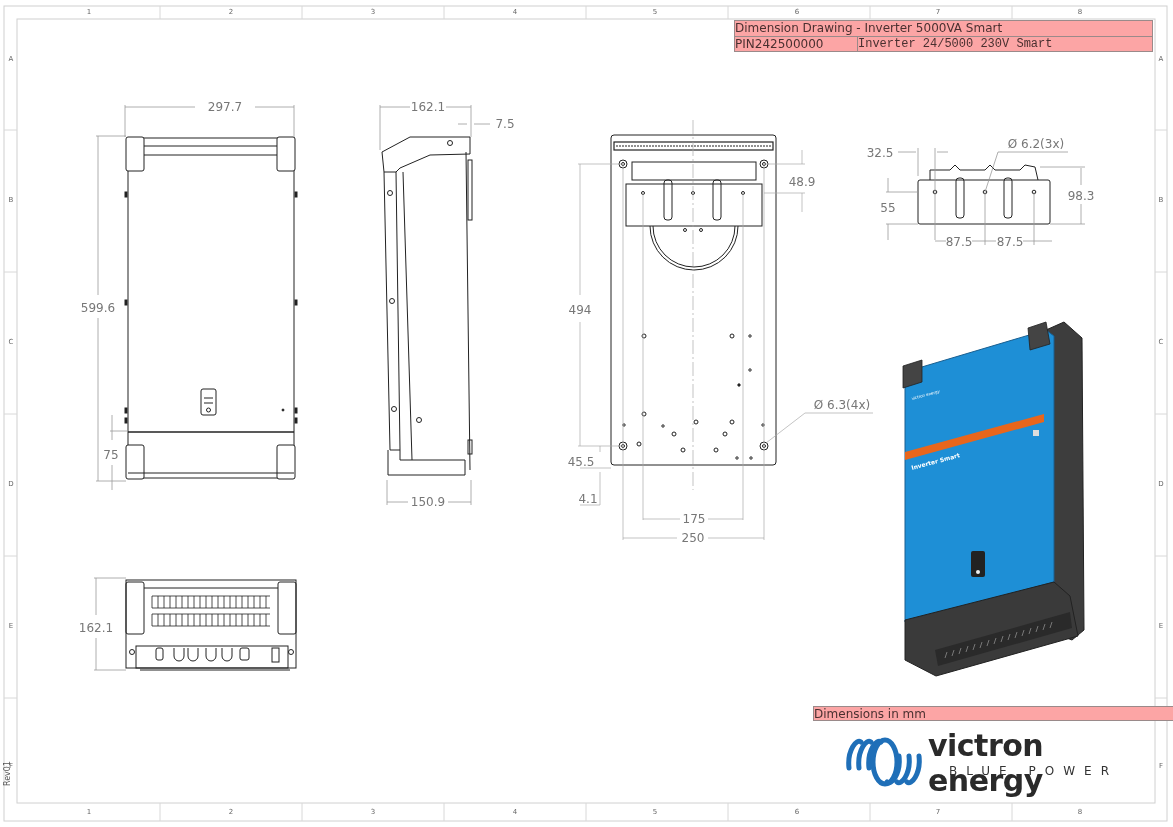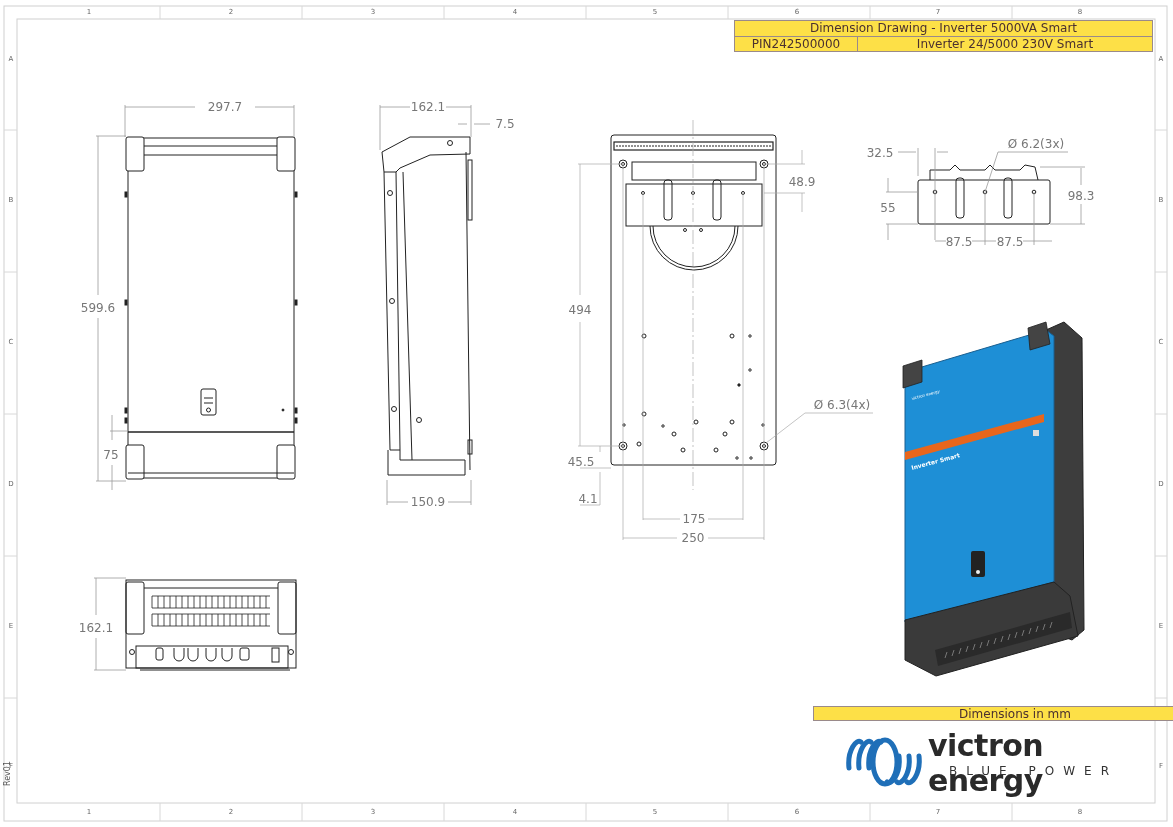--- a/index.html
+++ b/index.html
@@ -1,19 +1,19 @@
 <!DOCTYPE html>
 <html><head>
 <meta charset="utf-8">
 <style>
   html,body{margin:0;padding:0;background:#fff;}
   body{width:1173px;height:827px;position:relative;overflow:hidden;font-family:"DejaVu Sans","Liberation Sans",sans-serif;}
   .zone-label{position:absolute;font-size:7px;color:#666;font-family:"DejaVu Sans",sans-serif;text-align:center;}
   .dim{font-family:"DejaVu Sans",sans-serif;font-size:12px;fill:#777;}
-  .tb{position:absolute;border:1px solid #9a8a8a;box-sizing:border-box;color:#4a3030;font-size:12px;text-align:center;line-height:15px;background:#fde047;}
+  .tb{position:absolute;border:1px solid #9a8a8a;box-sizing:border-box;color:#4a3030;font-size:12px;line-height:15px;background:#fca5a5;}
   #drawing{position:absolute;left:0;top:0;}
   .rev{position:absolute;left:3px;top:786px;transform:rotate(-90deg);transform-origin:left top;font-size:8px;color:#555;}
 </style>
 </head>
 <body>
 
 <svg id="drawing" width="1173" height="827" viewBox="0 0 1173 827">
 
   <rect x="4" y="6" width="1163" height="815" fill="none" stroke="#d0d0d0" stroke-width="1"></rect>
   <rect x="17" y="19" width="1138" height="784" fill="none" stroke="#d0d0d0" stroke-width="1"></rect>
@@ -317,21 +317,21 @@
 <div class="zone-label" style="left:1156px;top:196px;width:10px;">B</div>
 <div class="zone-label" style="left:1156px;top:338px;width:10px;">C</div>
 <div class="zone-label" style="left:1156px;top:480px;width:10px;">D</div>
 <div class="zone-label" style="left:1156px;top:622px;width:10px;">E</div>
 <div class="zone-label" style="left:1156px;top:762px;width:10px;">F</div>
 
 <div class="rev">Rev01</div>
 
 <div class="tb" style="left:734px;top:20px;width:419px;height:17px;">Dimension Drawing - Inverter 5000VA Smart</div>
 <div class="tb" style="left:734px;top:36px;width:124px;height:16px;">PIN242500000</div>
-<div class="tb" style="left:857px;top:36px;width:296px;height:16px;">Inverter 24/5000 230V Smart</div>
+<div class="tb" style="left:857px;top:36px;width:296px;height:16px;font-family:Liberation Mono, monospace;">Inverter 24/5000 230V Smart</div>
 
 <div class="tb" style="left:813px;top:706px;width:404px;height:15px;">Dimensions in mm</div>
 <div style="position:absolute;left:813px;top:720px;width:340px;height:83px;">
   <svg width="340" height="83" viewBox="0 0 340 83">
     <g fill="none" stroke="#1f6fb8" stroke-width="5" stroke-linecap="round">
       <path d="M36 48 C34 30 44 18 48 22"></path>
       <path d="M46 48 C44 30 54 18 58 22"></path>
       <path d="M56 48 C54 30 64 18 68 22"></path>
       <ellipse cx="72" cy="42" rx="12" ry="22"></ellipse>
       <path d="M86 36 C88 54 78 66 74 62"></path>

